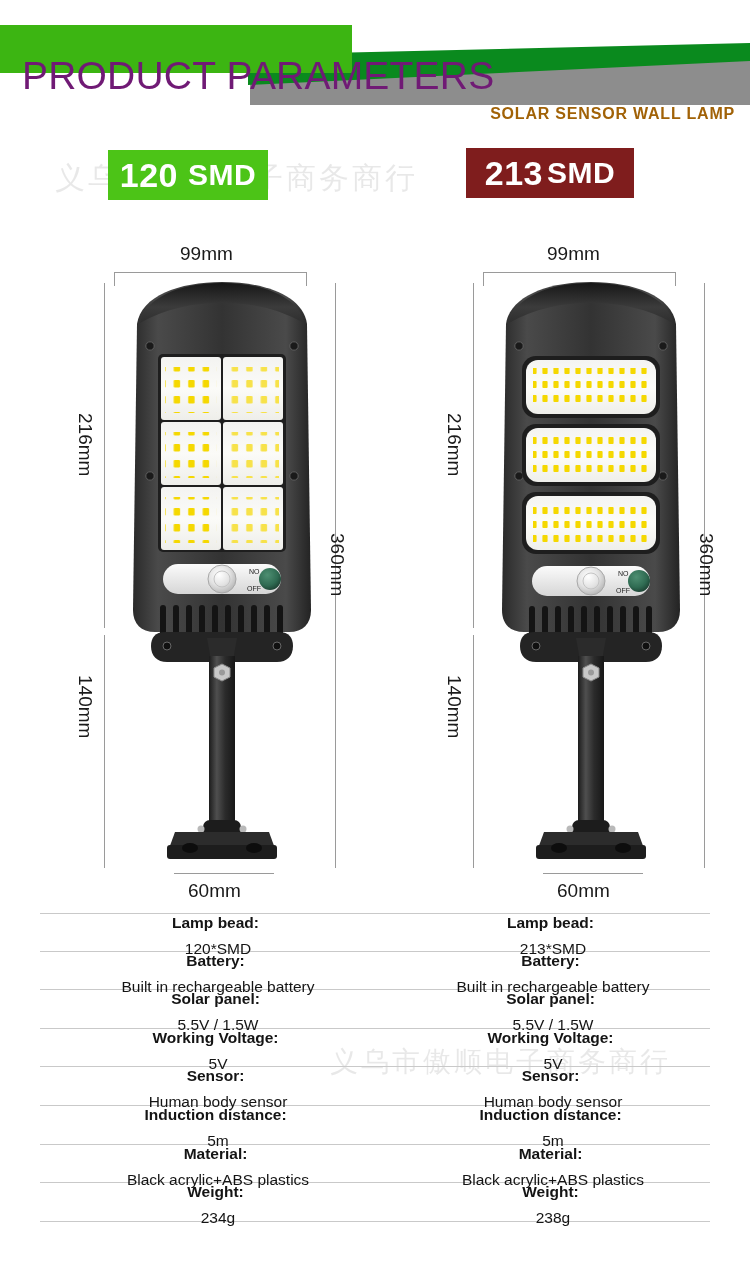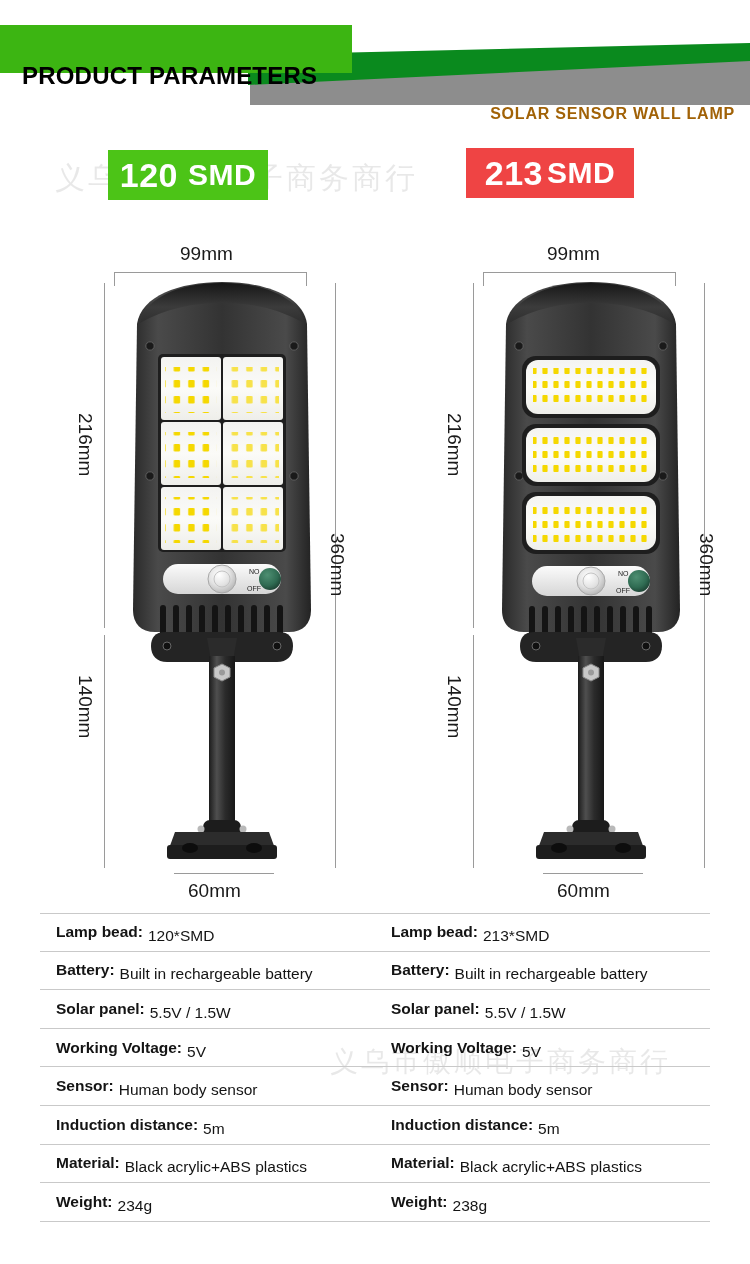--- a/index.html
+++ b/index.html
@@ -7,21 +7,21 @@
     width:750px;height:1264px;position:relative;overflow:hidden;
     background:#ffffff;
     font-family:"Liberation Sans","DejaVu Sans",sans-serif;
     -webkit-font-smoothing:antialiased;
   }
   
   .banner{position:absolute;left:0;top:25px;width:750px;height:80px;}
   .banner svg{display:block;}
   .banner-title{
     position:absolute;left:22px;top:30px;width:330px;height:42px;
-    color:#000000;font-size:24px;font-weight:bold;letter-spacing:.2px;
+    color:#701a75;font-size:39px;font-weight:normal;letter-spacing:.2px;
     display:flex;align-items:center;white-space:nowrap;
   }
   .banner-sub{
     position:absolute;left:390px;top:73px;width:345px;height:32px;
     color:#a16207;font-size:16px;font-weight:bold;letter-spacing:.8px;
     display:flex;align-items:center;justify-content:flex-end;white-space:nowrap;
   }
   
   .badge{
     position:absolute;height:50px;display:flex;align-items:center;
@@ -46,21 +46,21 @@
   
   .lamp{position:absolute;}
   
   .spec-table{position:absolute;left:40px;top:913px;width:670px;}
   .spec-col{position:absolute;top:0;width:335px;}
   #spec-col-left{left:0;}
   #spec-col-right{left:335px;}
   .spec-row{
     height:38.6px;display:flex;align-items:center;
     border-bottom:1px solid #c9c9c9;font-size:15.5px;color:#141414;
-    padding-left:16px;box-sizing:border-box;white-space:nowrap;
+    padding-left:16px;box-sizing:border-box;white-space:nowrap;flex-direction:column;
   }
   .spec-row:first-child{border-top:1px solid #c9c9c9;}
   .spec-key{font-weight:bold;}
   .spec-val{font-weight:normal;margin-left:5px;margin-top:8px;}
   
   .wm{
     position:absolute;color:#000;opacity:.085;font-size:30px;
     letter-spacing:3px;white-space:nowrap;pointer-events:none;
     font-family:"DejaVu Sans",sans-serif;
   }
@@ -80,21 +80,21 @@
   <div class="banner-sub">SOLAR SENSOR WALL LAMP</div>
 </div>
 
 <div class="wm" id="wm-top">义乌市傲顺电子商务商行</div>
 <div class="wm" id="wm-bottom">义乌市傲顺电子商务商行</div>
 
 <div class="badge" id="badge-left" style="background:#4cc417;">
   <span class="num">120</span>
   <span class="smd">SMD</span>
 </div>
-<div class="badge" id="badge-right" style="background:#ef4444;">
+<div class="badge" id="badge-right" style="background:#7f1d1d;">
   <span class="num">213</span>
   <span class="smd">SMD</span>
 </div>
 
 <div class="diagram" id="diagram-left">
 
   <div class="dim-label" style="left:148px;top:8px;">99mm</div>
   <div class="dimline dim-h" style="left:82px;top:37px;width:192px;"></div>
   <div class="dimline dim-v" style="left:82px;top:37px;height:14px;"></div>
   <div class="dimline dim-v" style="left:274px;top:37px;height:14px;"></div>

